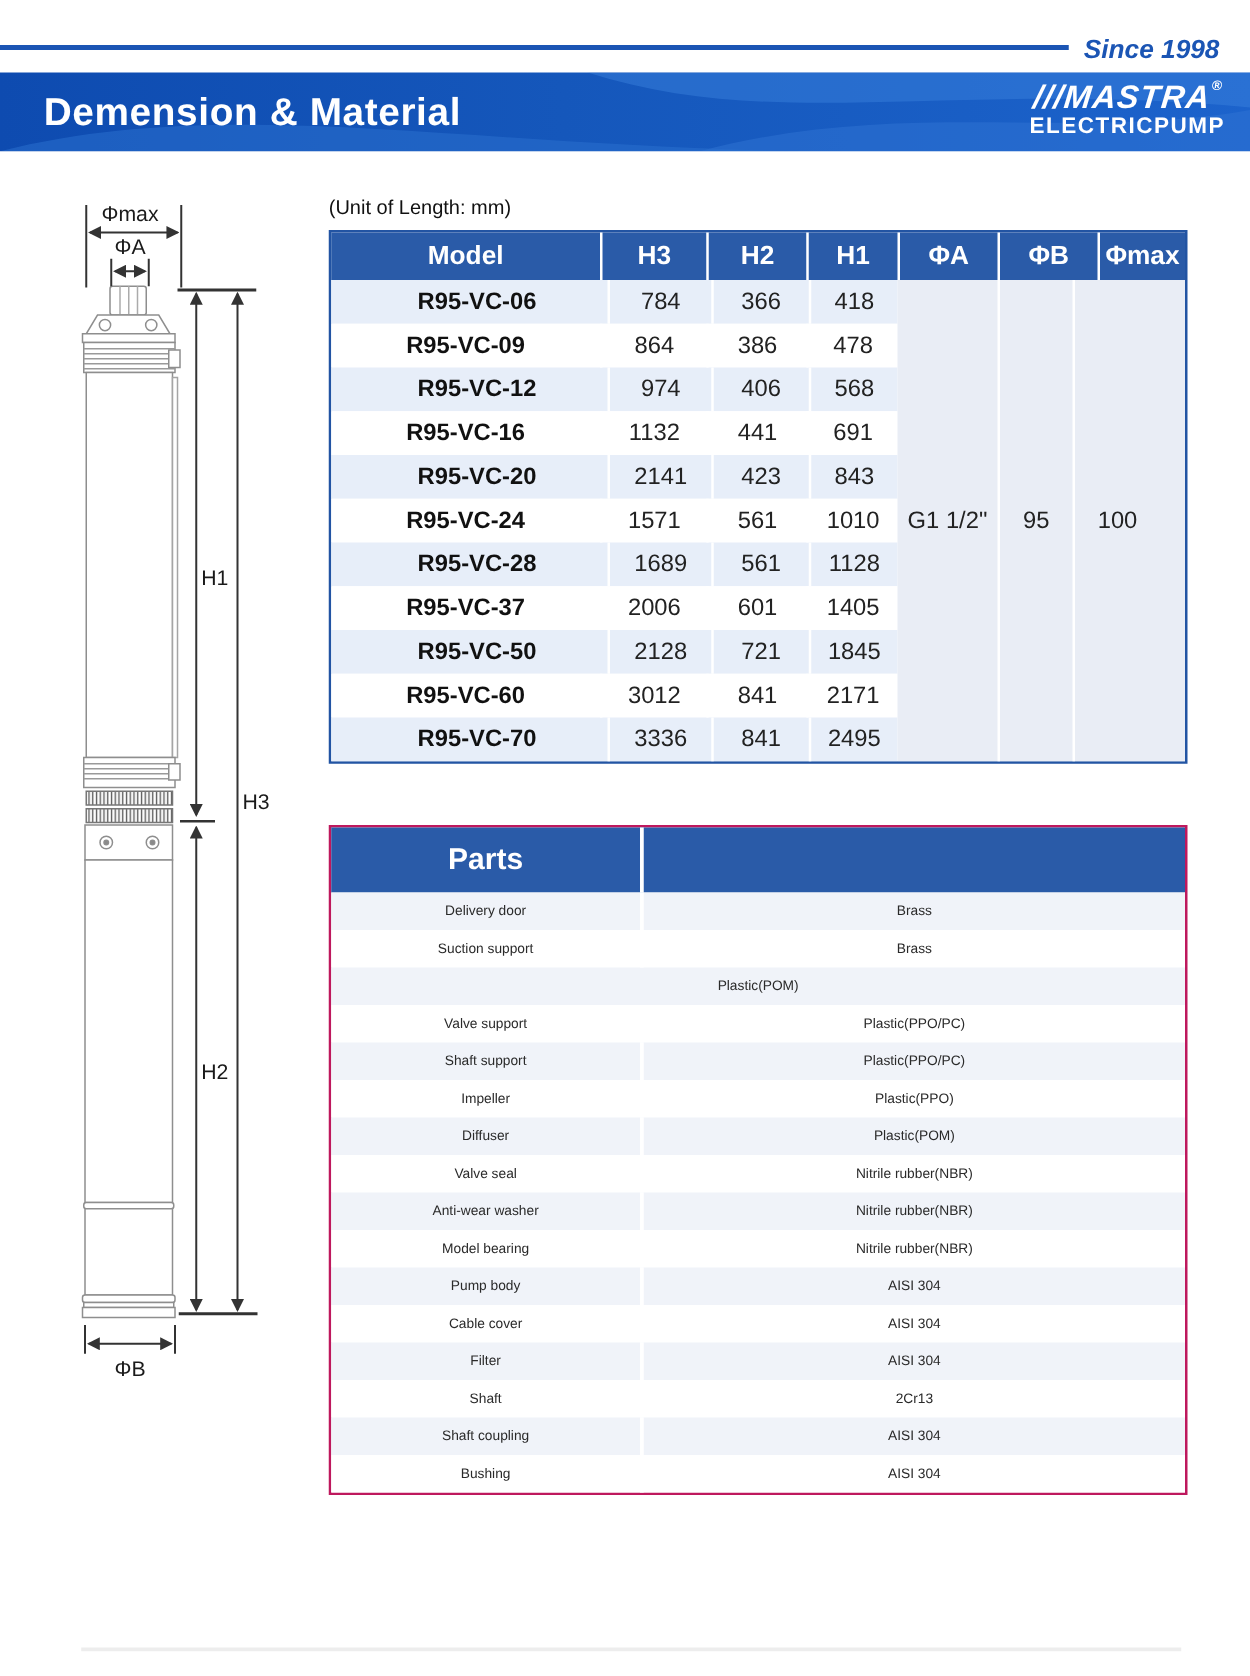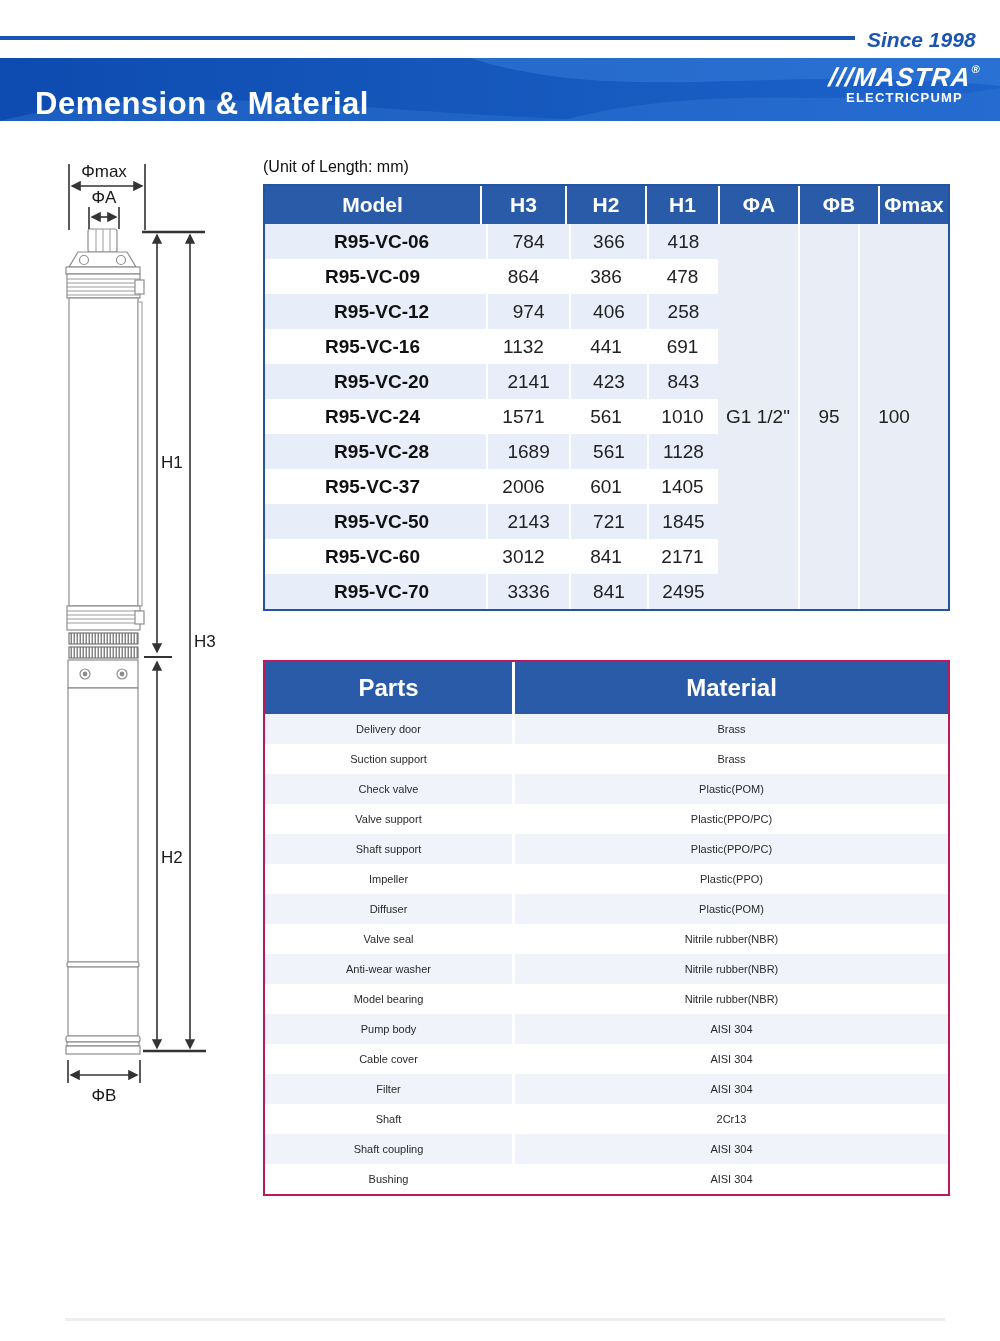--- a/index.html
+++ b/index.html
@@ -5,25 +5,25 @@
   html,body{margin:0;padding:0;}
   body{
     width:1000px;height:1341px;position:relative;background:#fff;
     font-family:"Liberation Sans", sans-serif;color:#222;overflow:hidden;
   }
   
   .top-rule{position:absolute;left:0;top:36px;width:855px;height:4px;background:#1b55b4;}
   .since{position:absolute;left:867px;top:28px;font-size:21px;font-weight:bold;font-style:italic;color:#1b55b4;white-space:nowrap;}
   .banner{position:absolute;left:0;top:58px;width:1000px;height:63px;overflow:hidden;background:linear-gradient(90deg,#0e4bb0 0%,#1557bb 45%,#1c63cc 100%);}
   .banner svg{position:absolute;left:0;top:0;}
-  .banner-title{position:absolute;left:35px;top:50%;transform:translateY(-50%);font-size:31px;font-weight:bold;color:#fff;letter-spacing:.5px;z-index:2;white-space:nowrap;margin-top:14px;}
+  .banner-title{position:absolute;left:35px;top:50%;transform:translateY(-50%);font-size:31px;font-weight:bold;color:#fff;letter-spacing:.5px;z-index:2;white-space:nowrap;}
   .logo{position:absolute;right:20px;top:5px;z-index:2;color:#fff;text-align:center;line-height:1.1;}
   .logo-mark{font-style:italic;font-weight:900;font-size:26px;letter-spacing:1px;transform:skewX(-6deg);white-space:nowrap;}
   .logo-reg{font-size:11px;vertical-align:top;font-style:normal;}
-  .logo-sub{font-size:13px;font-weight:bold;letter-spacing:1.2px;margin-top:-1px;}
+  .logo-sub{font-size:18px;font-weight:bold;letter-spacing:1.2px;margin-top:-1px;}
   
   .unit-note{position:absolute;left:263px;top:158px;font-size:16px;color:#111;}
   
   .diagram{position:absolute;left:40px;top:150px;width:210px;height:960px;}
   
   .dim-table{position:absolute;left:263px;top:184px;width:687px;border:2px solid #2254a3;box-sizing:border-box;background:#fff;}
   .dim-header{display:flex;background:#2a5ba8;color:#fff;font-weight:bold;height:38px;font-size:21px;}
   .dh-cell{display:flex;align-items:center;justify-content:center;box-sizing:border-box;}
   .dh-cell + .dh-cell{border-left:2px solid #fff;}
   .w-model{width:215px}.w-h3{width:85px}.w-h2{width:80px}.w-h1{width:73px}.w-pa{width:80px}.w-pb{width:80px}.w-pm{width:70px}
@@ -177,21 +177,21 @@
           <div class="dr-cell dr-model">R95-VC-09</div>
           <div class="dr-cell dr-h3">864</div>
           <div class="dr-cell dr-h2">386</div>
           <div class="dr-cell dr-h1">478</div>
         </div>
 
         <div class="dim-row shade">
           <div class="dr-cell dr-model">R95-VC-12</div>
           <div class="dr-cell dr-h3">974</div>
           <div class="dr-cell dr-h2">406</div>
-          <div class="dr-cell dr-h1">258</div>
+          <div class="dr-cell dr-h1">568</div>
         </div>
 
         <div class="dim-row">
           <div class="dr-cell dr-model">R95-VC-16</div>
           <div class="dr-cell dr-h3">1132</div>
           <div class="dr-cell dr-h2">441</div>
           <div class="dr-cell dr-h1">691</div>
         </div>
 
         <div class="dim-row shade">
@@ -217,21 +217,21 @@
 
         <div class="dim-row">
           <div class="dr-cell dr-model">R95-VC-37</div>
           <div class="dr-cell dr-h3">2006</div>
           <div class="dr-cell dr-h2">601</div>
           <div class="dr-cell dr-h1">1405</div>
         </div>
 
         <div class="dim-row shade">
           <div class="dr-cell dr-model">R95-VC-50</div>
-          <div class="dr-cell dr-h3">2143</div>
+          <div class="dr-cell dr-h3">2128</div>
           <div class="dr-cell dr-h2">721</div>
           <div class="dr-cell dr-h1">1845</div>
         </div>
 
         <div class="dim-row">
           <div class="dr-cell dr-model">R95-VC-60</div>
           <div class="dr-cell dr-h3">3012</div>
           <div class="dr-cell dr-h2">841</div>
           <div class="dr-cell dr-h1">2171</div>
         </div>
@@ -248,35 +248,33 @@
       <div class="dm-cell dm-pa">G1 1/2"</div>
       <div class="dm-cell dm-pb">95</div>
       <div class="dm-cell dm-pm">100</div>
     </div>
   </div>
 </div>
 
 <div class="mat-table">
   <div class="mat-header">
     <div class="mh-cell mh-parts">Parts</div>
-    <div class="mh-cell mh-material">Material</div>
   </div>
 
     <div class="mat-row shade">
       <div class="mr-cell mr-parts">Delivery door</div>
       <div class="mr-cell mr-material">Brass</div>
     </div>
 
     <div class="mat-row">
       <div class="mr-cell mr-parts">Suction support</div>
       <div class="mr-cell mr-material">Brass</div>
     </div>
 
     <div class="mat-row shade">
-      <div class="mr-cell mr-parts">Check valve</div>
       <div class="mr-cell mr-material">Plastic(POM)</div>
     </div>
 
     <div class="mat-row">
       <div class="mr-cell mr-parts">Valve support</div>
       <div class="mr-cell mr-material">Plastic(PPO/PC)</div>
     </div>
 
     <div class="mat-row shade">
       <div class="mr-cell mr-parts">Shaft support</div>

